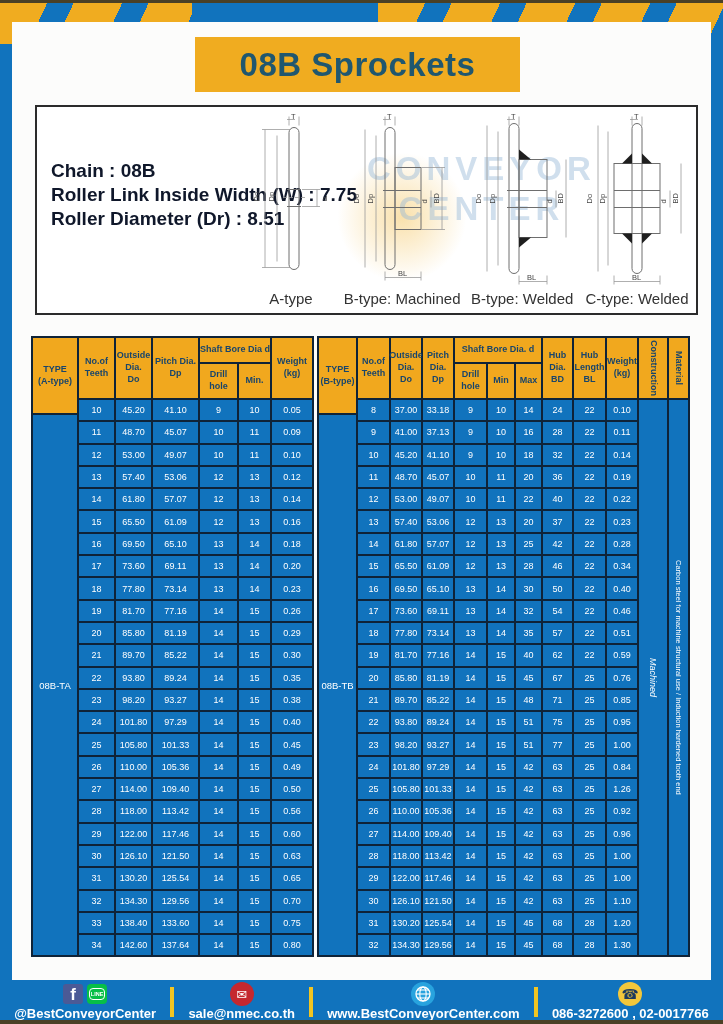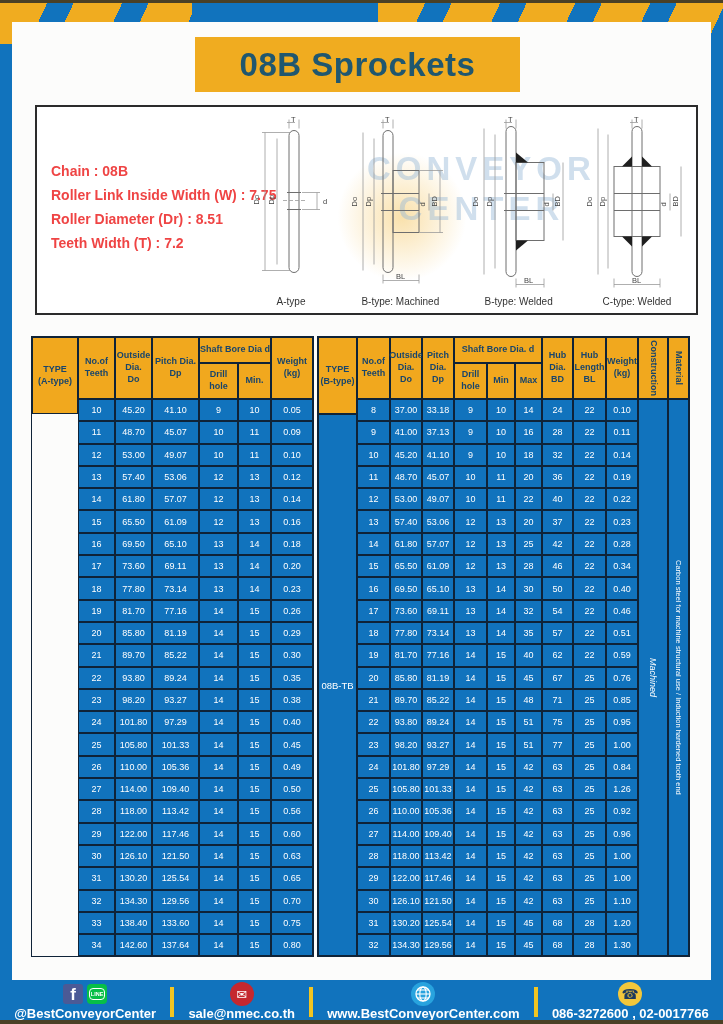--- a/index.html
+++ b/index.html
@@ -20,25 +20,25 @@
     display:flex;align-items:center;justify-content:center;}
   .title-box span{font-size:33px;font-weight:bold;color:#20576F;letter-spacing:0.5px;}
   
   .draw-box{position:absolute;left:23px;top:83px;width:663px;height:210px;background:#ffffff;
     border:2px solid #2b2b2b;box-sizing:border-box;overflow:hidden;}
   .watermark-blob{position:absolute;left:300px;top:45px;width:130px;height:130px;border-radius:50%;
     background:radial-gradient(circle,rgba(240,175,35,.38),rgba(240,175,35,0) 70%);}
   .watermark-text{position:absolute;left:330px;top:42px;text-align:center;line-height:40px;
     font-size:33px;font-weight:bold;letter-spacing:5px;color:rgba(150,185,215,.45);}
   .specs{position:absolute;left:14px;top:52px;}
-  .spec-line{font-size:14px;font-weight:bold;color:#ef4444;line-height:24px;white-space:nowrap;}
+  .spec-line{font-size:19px;font-weight:bold;color:#0f172a;line-height:24px;white-space:nowrap;}
   .figs{position:absolute;left:210px;top:4px;right:6px;bottom:4px;display:flex;justify-content:space-between;}
   .fig{display:flex;flex-direction:column;align-items:center;}
   .fig svg{flex:1;}
-  .fig-caption{font-size:10px;color:#333;margin-bottom:2px;white-space:nowrap;}
+  .fig-caption{font-size:15px;color:#333;margin-bottom:2px;white-space:nowrap;}
   .tl{stroke:#6e6e6e;stroke-width:1;fill:none;}
   .dim{stroke:#9a9a9a;stroke-width:0.8;fill:none;}
   .dtxt{font-size:7.5px;fill:#444;font-family:"Liberation Sans",sans-serif;}
   .weld{fill:#1f1f1f;stroke:none;}
   
   .tblA{position:absolute;left:19px;top:314px;}
   .tblB{position:absolute;left:305px;top:314px;}
   .tbl{display:flex;border:1px solid #0F2338;}
   .type-col{display:flex;flex-direction:column;}
   .type-head{height:77px;box-sizing:border-box;}
@@ -110,21 +110,20 @@
     <div class="watermark-blob"></div>
     <div class="watermark-text">
       <div>CONVEYOR</div>
       <div>CENTER</div>
     </div>
 
     <div class="specs">
         <div class="spec-line">Chain : 08B</div>
         <div class="spec-line">Roller Link Inside Width (W) : 7.75</div>
         <div class="spec-line">Roller Diameter (Dr) : 8.51</div>
-        <div class="spec-line">Teeth Width (T) : 7.2</div>
       </div>
 
     <div class="figs">
 
       <div class="fig">
         <svg width="88" height="178" viewBox="0 0 88 178">
           <line class="dim" x1="40" y1="8" x2="48" y2="8"></line>
             <line class="dim" x1="42" y1="5" x2="42" y2="14"></line>
             <line class="dim" x1="52" y1="5" x2="52" y2="14"></line>
           <text class="dtxt" x="44" y="7">T</text>
@@ -232,20 +231,23 @@
         <div class="fig-caption">C-type: Welded</div>
       </div>
 
     </div>
   </div>
 
   <div class="tbl tblA">
     <div class="type-col">
       <div class="hc type-head typeA-head">TYPE
 (A-type)</div>
+      <div class="type-body">
+        <span class="type-label">08B-TA</span>
+      </div>
     </div>
     <div>
       <div class="thead thead-a">
         <div class="hc r13" style="grid-column:1">No.of
 Teeth</div>
         <div class="hc r13" style="grid-column:2">Outside
 Dia.
 Do</div>
         <div class="hc r13" style="grid-column:3">Pitch Dia.
 Dp</div>

